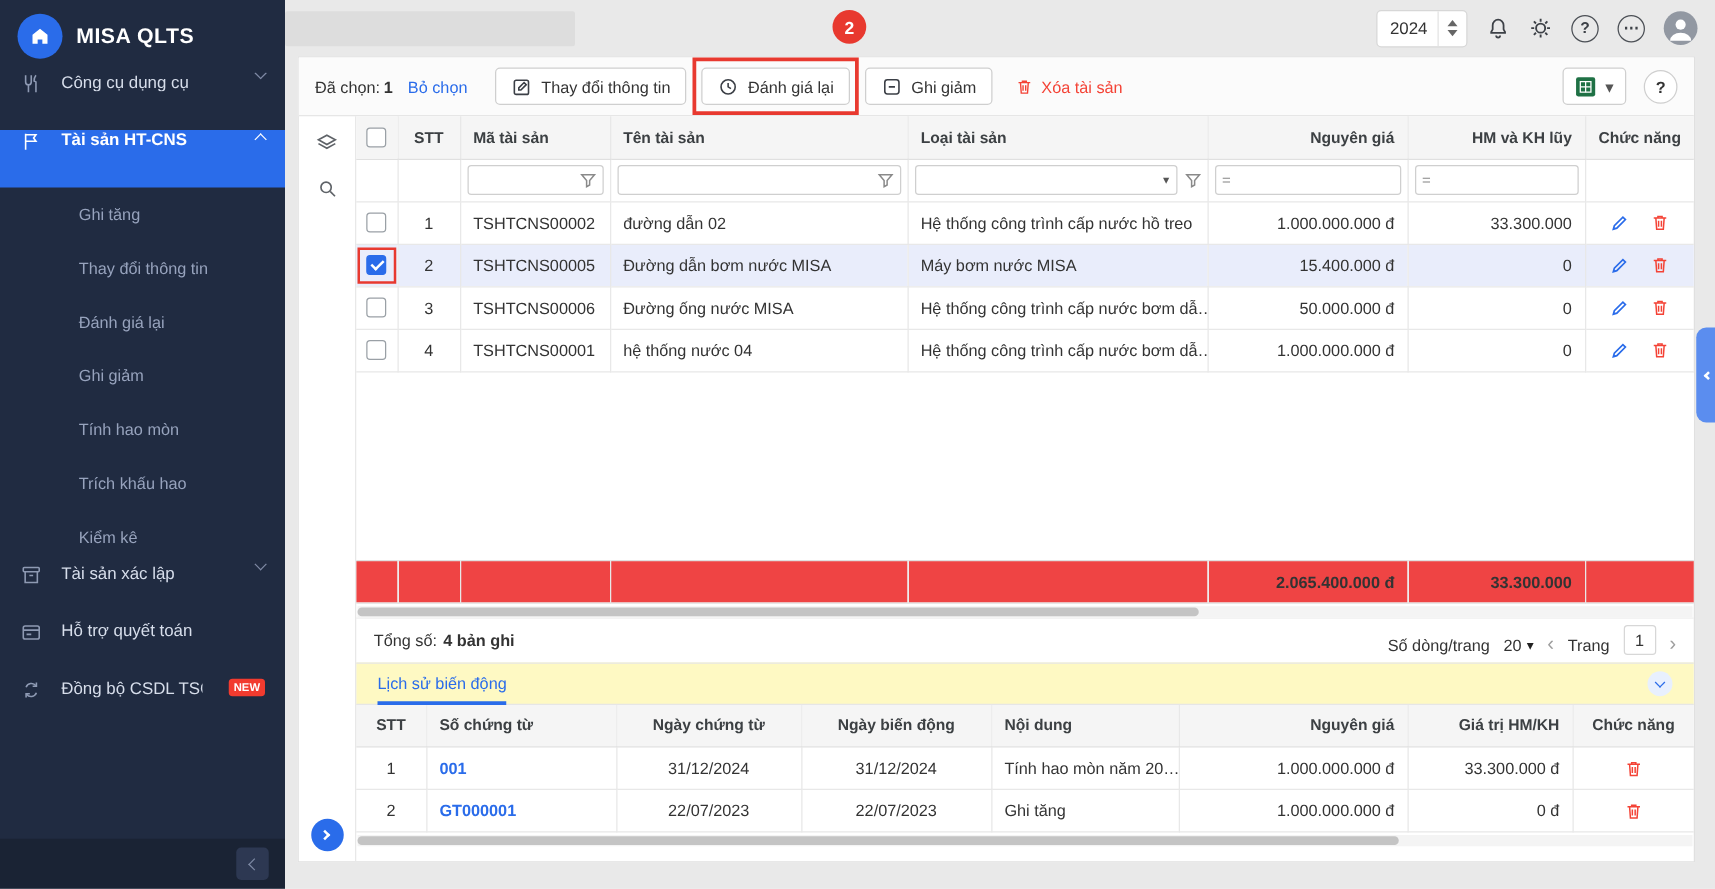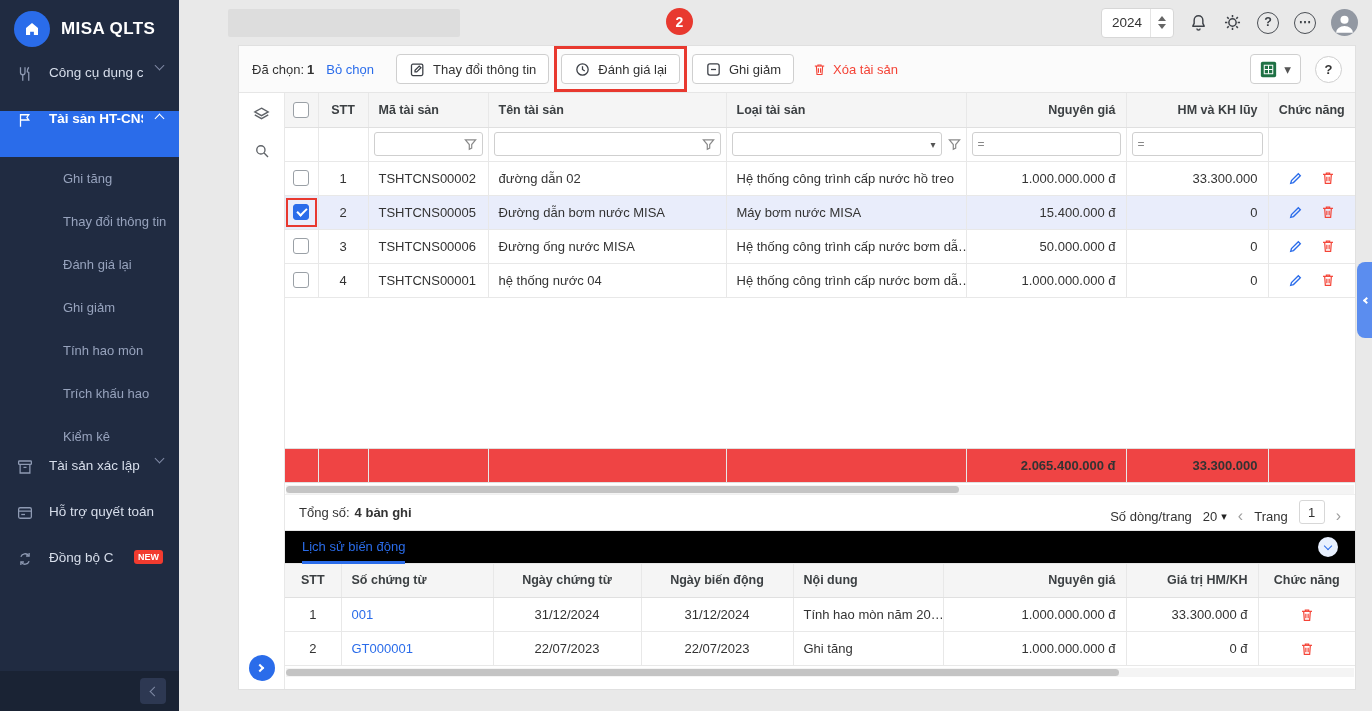--- a/index.html
+++ b/index.html
@@ -4,22 +4,22 @@
 <style>
   * { box-sizing:border-box; }
   html,body { margin:0; padding:0; }
   body {
     width:1372px; height:711px; overflow:hidden; position:relative;
     font-family:"Liberation Sans", sans-serif; background:#e9e9e9; color:#333;
   }
   .page { position:relative; width:1372px; height:711px; }
 
   
-  .sidebar { position:absolute; left:0; top:0; width:179px; height:711px;
-    background:#202b41; color:#d7deeb; display:flex; flex-direction:column; z-index:2;gap:7px; }
+  .sidebar { position:absolute; left:0; top:0; width:228px; height:711px;
+    background:#202b41; color:#d7deeb; display:flex; flex-direction:column; z-index:2; }
   .logo-row { display:flex; align-items:center; gap:11px; padding:12px 14px; height:58px; }
   .logo-circle { width:36px; height:36px; border-radius:50%; background:#2a6cea;
     display:flex; align-items:center; justify-content:center; flex:none; }
   .logo-text { font-size:17px; font-weight:bold; color:#fff; letter-spacing:.4px; }
   .nav { flex:1; overflow:hidden; }
   .nav-item { height:46px; display:flex; align-items:flex-start; gap:13px; padding:0 16px;
     cursor:pointer; font-size:13.5px; color:#d7deeb; }
   .nav-item .nav-ic { width:20px; display:flex; color:#8e9ab3; flex:none; }
   .nav-item .nav-label { flex:1; white-space:nowrap; overflow:hidden; }
   .nav-item.active { background:#2a6cea; color:#fff; font-weight:bold; }
@@ -145,30 +145,30 @@
   .gf-total-label { color:#333; }
   .gf-total-value { font-weight:bold; margin-left:5px; }
   .gf-right { margin-left:auto; display:flex; align-items:flex-end; gap:11px; }
   .rpp { display:flex; align-items:center; gap:4px; cursor:pointer; }
   .rpp .caret { font-size:11px; color:#222; }
   .pg-chev { color:#9e9e9e; font-size:16px; cursor:pointer; line-height:1; }
   .pg-box { min-width:26px; height:24px; border:1px solid #d7d7d7; border-radius:3px;
     display:flex; align-items:center; justify-content:center; background:#fff; }
 
   .tabbar { height:34px; min-height:34px; display:flex; align-items:center; padding:0 17px;
-    border-top:1px solid #e6e6e6; border-bottom:1px solid #e6e6e6; background:#000000; }
+    border-top:1px solid #e6e6e6; border-bottom:1px solid #e6e6e6; background:#fef9c3; }
   .tab { color:#2a6cea; height:100%; display:flex; align-items:center; position:relative;
     cursor:pointer; font-size:13px; }
   .tab::after { content:""; position:absolute; left:0; right:0; bottom:-1px; height:2.5px;
     background:#2a6cea; }
   .tab-collapse { margin-left:auto; width:20px; height:20px; border-radius:50%; background:#e8f0fe;
     display:flex; align-items:center; justify-content:center; cursor:pointer; }
   .tab-collapse .chev { color:#2a6cea; width:6px; height:6px; margin-top:-2px; }
 
-  .doc-link { color:#2a6cea; cursor:pointer; }
+  .doc-link { color:#2a6cea; cursor:pointer;font-weight:bold; }
 
   .edge-tab { position:absolute; right:0; top:262px; width:15px; height:76px; background:#5b8def;
     border-radius:8px 0 0 8px; display:flex; align-items:center; justify-content:center;
     cursor:pointer; z-index:3; }
   .edge-tab .chev { color:#fff; width:5px; height:5px; border-width:2px; }
 
   svg { display:block; }
 </style>
 </head>
 <body>

